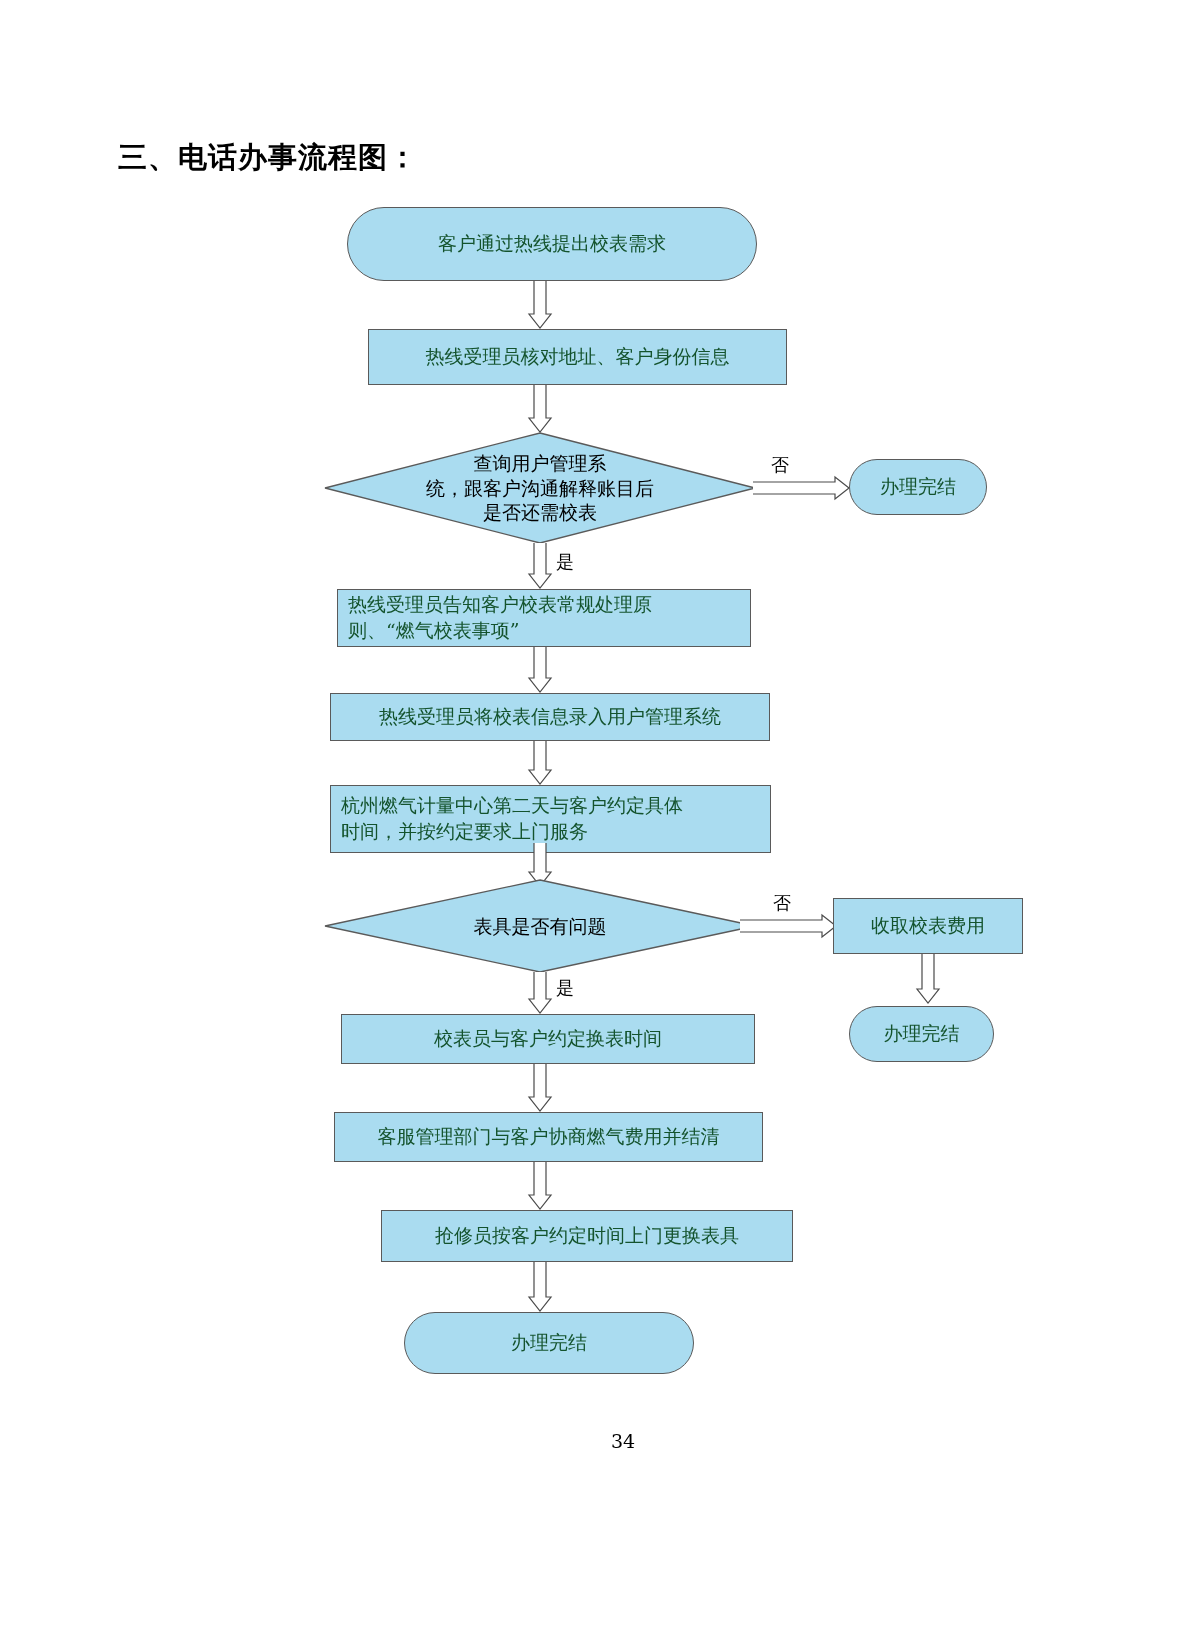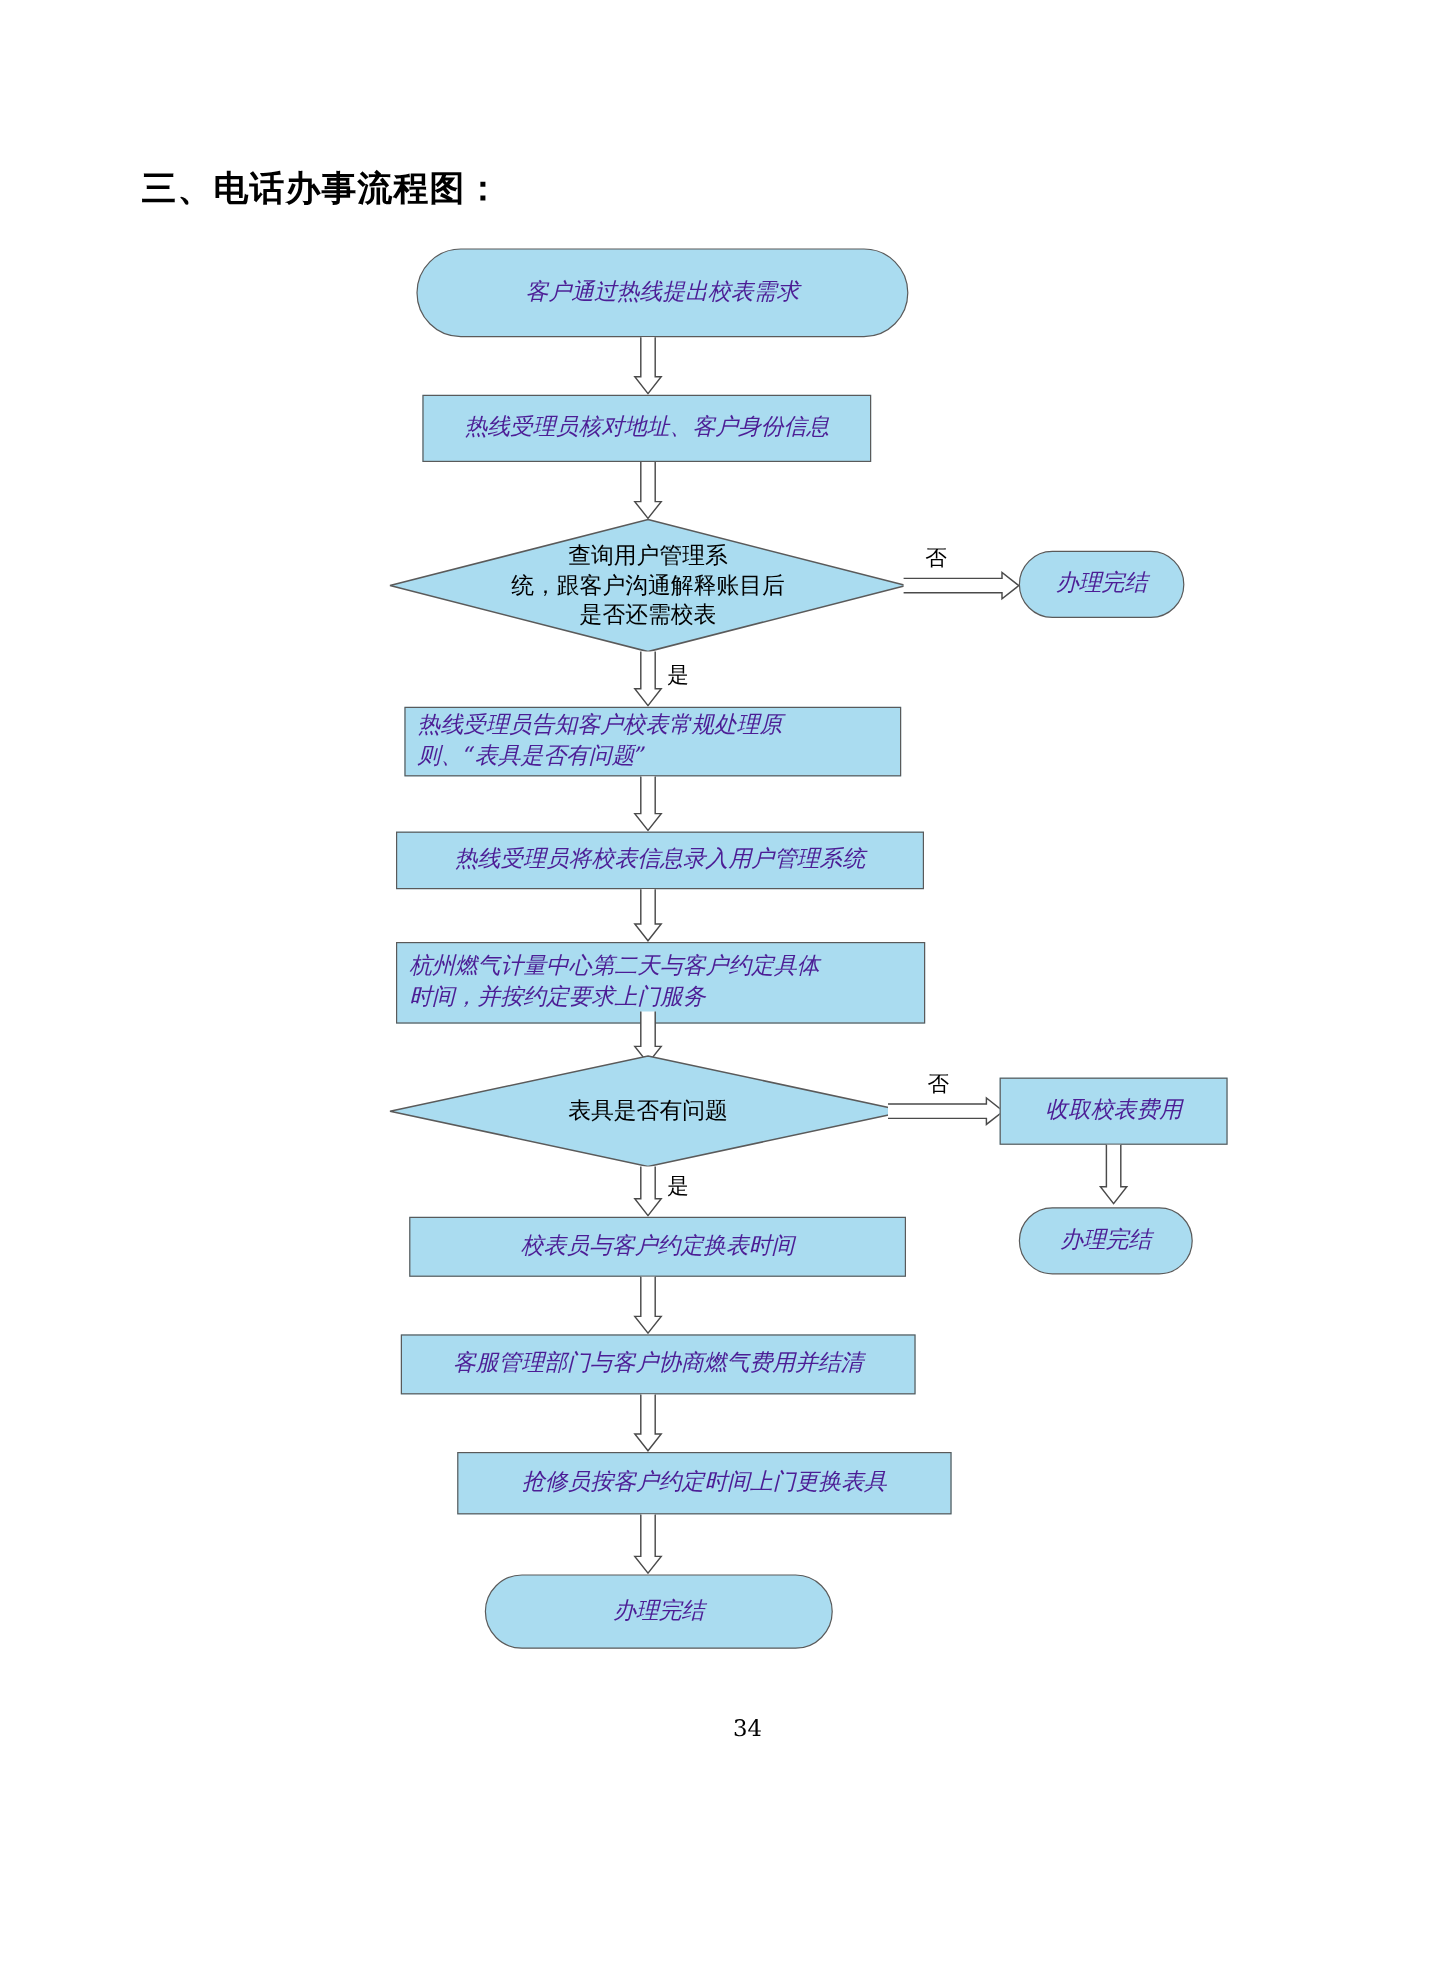--- a/index.html
+++ b/index.html
@@ -48,22 +48,21 @@
     box-sizing: border-box;
     background: #aadcf0;
     border: 1px solid #5a5a5a;
     display: flex;
     align-items: center;
     justify-content: center;
     text-align: center;
     font-family: "DejaVu Serif", "Liberation Serif", serif;
     font-size: 19px;
     line-height: 1.35;
-    color: #4c1d95;
-    font-style: italic;
+    color: #14532d;
   }
   .node.rect { }
   .node.stadium {
     border-radius: 999px;
   }
   .node.text-left {
     justify-content: flex-start;
     text-align: left;
     padding-left: 10px;
   }
@@ -117,21 +116,21 @@
   <div class="node stadium" style="left:347px; top:207px; width:410px; height:74px;">
     <span class="label">客户通过热线提出校表需求</span>
   </div>
 
   <div class="arrow-v" style="left:529px; top:281px; width:22px; height:48px;">
     <svg width="22" height="48" viewBox="0 0 22 48">
       <path d="M5,0 L5,33 L0,33 L11,47 L22,33 L17,33 L17,0" fill="#ffffff" stroke="#4a4a4a" stroke-width="1.2"></path>
     </svg>
   </div>
 
-  <div class="node rect" style="left:352px; top:329px; width:374px; height:56px;text-align:center;">
+  <div class="node rect" style="left:368px; top:329px; width:419px; height:56px;text-align:center;">
     <span class="label">热线受理员核对地址、客户身份信息</span>
   </div>
 
   <div class="arrow-v" style="left:529px; top:385px; width:22px; height:48px;">
     <svg width="22" height="48" viewBox="0 0 22 48">
       <path d="M5,0 L5,33 L0,33 L11,47 L22,33 L17,33 L17,0" fill="#ffffff" stroke="#4a4a4a" stroke-width="1.2"></path>
     </svg>
   </div>
 
   <div class="diamond" style="left:325px; top:433px; width:430px; height:110px;">
@@ -158,21 +157,21 @@
 
   <div class="arrow-v" style="left:529px; top:543px; width:22px; height:46px;">
     <svg width="22" height="46" viewBox="0 0 22 46">
       <path d="M5,0 L5,31 L0,31 L11,45 L22,31 L17,31 L17,0" fill="#ffffff" stroke="#4a4a4a" stroke-width="1.2"></path>
     </svg>
   </div>
   <div class="edge-label" style="left:556px; top:550px;">是</div>
 
   <div class="node rect text-left" style="left:337px; top:589px; width:414px; height:58px;">
     <span class="label">热线受理员告知客户校表常规处理原
-则、“表具是否有问题”</span>
+则、“燃气校表事项”</span>
   </div>
 
   <div class="arrow-v" style="left:529px; top:647px; width:22px; height:46px;">
     <svg width="22" height="46" viewBox="0 0 22 46">
       <path d="M5,0 L5,31 L0,31 L11,45 L22,31 L17,31 L17,0" fill="#ffffff" stroke="#4a4a4a" stroke-width="1.2"></path>
     </svg>
   </div>
 
   <div class="node rect" style="left:330px; top:693px; width:440px; height:48px;">
     <span class="label">热线受理员将校表信息录入用户管理系统</span>

